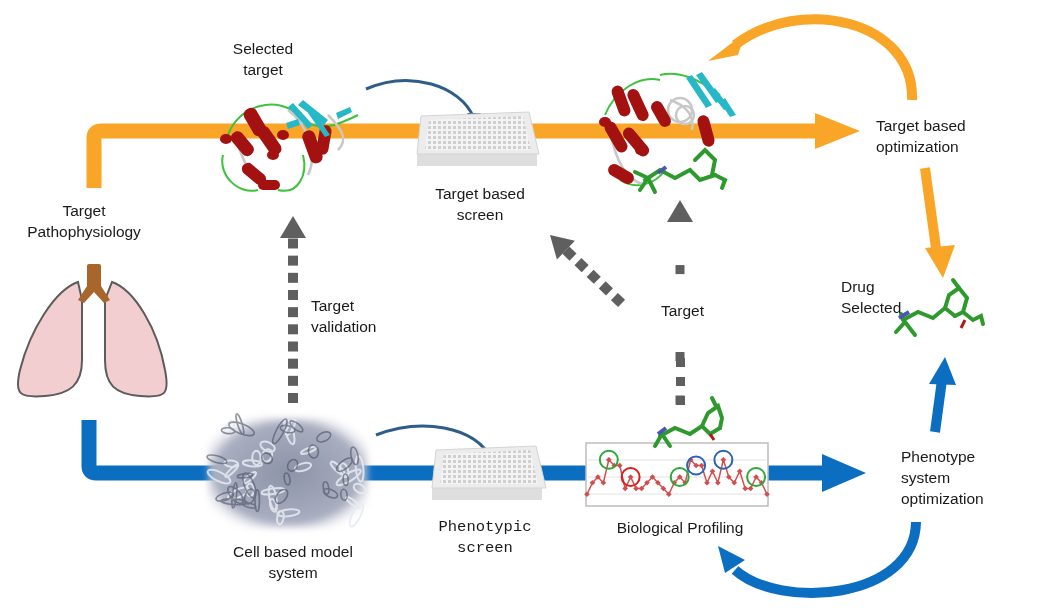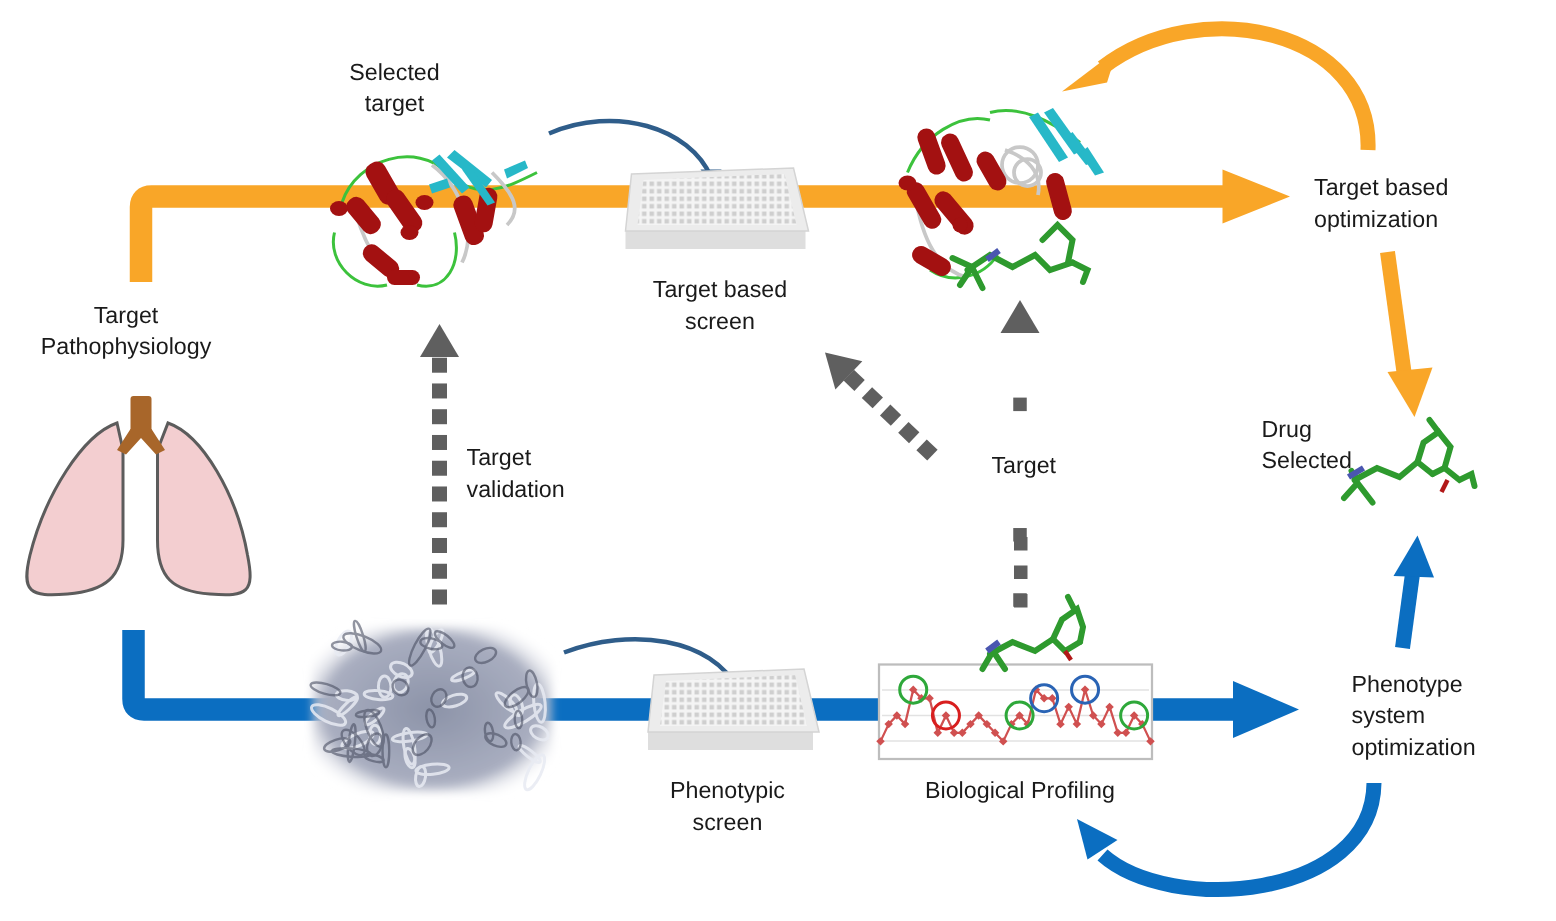--- a/index.html
+++ b/index.html
@@ -349,21 +349,25 @@
     <div>Drug</div>
     <div>Selected</div>
   </div>
   <div class="lbl left" style="left:311px; top:295px;">
     <div>Target</div>
     <div>validation</div>
   </div>
   <div class="lbl" style="left:620px; top:300px; width:125px;">
     <div>Target</div>
   </div>
-  <div class="lbl" style="left:430px; top:517px; width:110px;">
+  <div class="lbl" style="left:213px; top:541px; width:160px;">
+    <div>Cell based model</div>
+    <div>system</div>
+  </div>
+  <div class="lbl" style="left:430px; top:517px; width:110px;font-family:Liberation Mono, monospace;">
     <div>Phenotypic</div>
     <div>screen</div>
   </div>
   <div class="lbl" style="left:595px; top:517px; width:170px;">
     <div>Biological Profiling</div>
   </div>
   <div class="lbl left" style="left:881px; top:446px;margin-left:20px;">
     <div>Phenotype</div>
     <div>system</div>
     <div>optimization</div>

